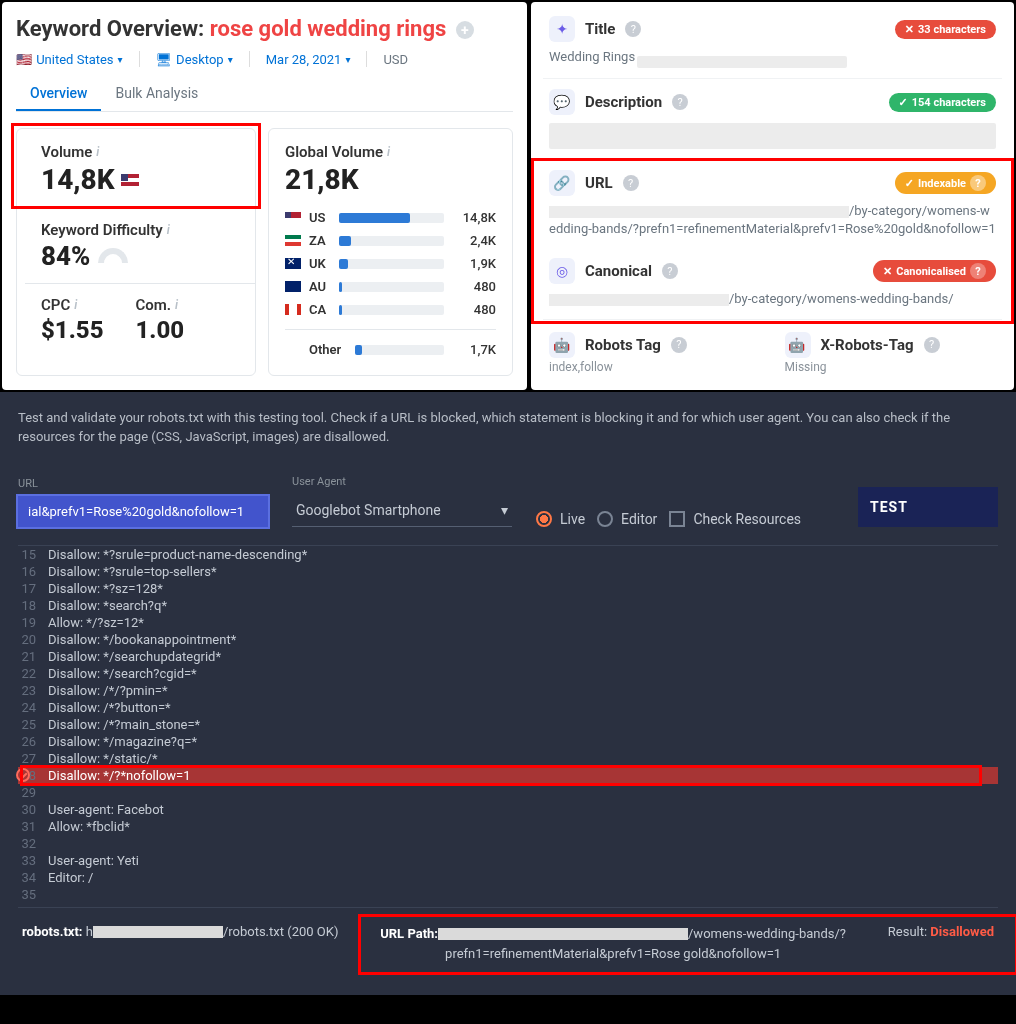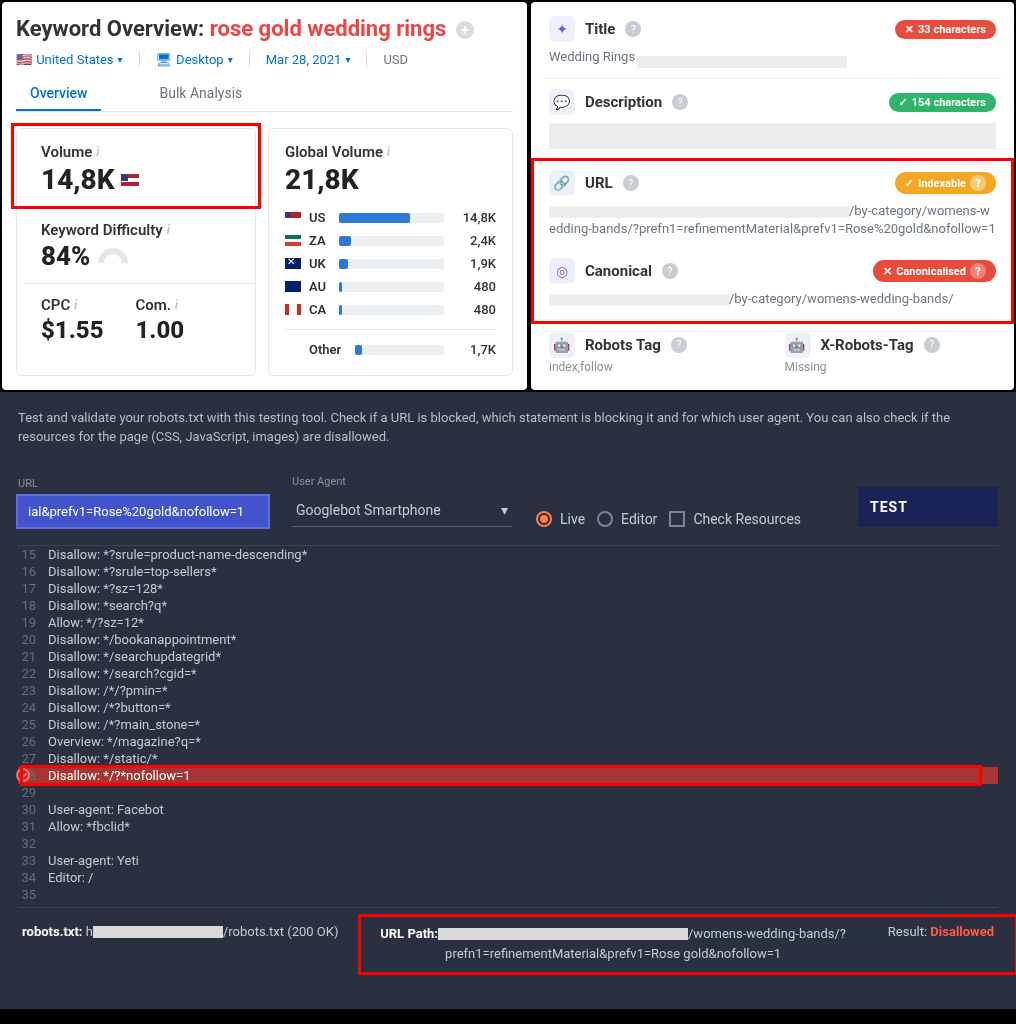--- a/index.html
+++ b/index.html
@@ -8,21 +8,21 @@
   .panel { background:#fff; border-radius:4px; }
   .kw-panel { width:525px; padding:14px 14px 10px 14px; }
   .kw-title { font-size:22px; font-weight:700; color:#333; margin-bottom:10px; }
   .kw-title .kw { color:#ef4444; font-weight:700; }
   .plus-circle { display:inline-flex; width:18px; height:18px; background:#d7dde2; border-radius:50%; color:#fff; font-size:14px; align-items:center; justify-content:center; vertical-align:middle; margin-left:4px; }
   .filters { display:flex; gap:16px; align-items:center; font-size:13px; color:#0072d6; margin-bottom:10px; }
   .filters span { display:flex; align-items:center; gap:4px; }
   .chev { color:#0072d6; font-size:10px; }
   .divider { width:1px; height:16px; background:#ddd; }
   .usdlabel { color:#6b7680; }
-  .tabs { display:flex; border-bottom:1px solid #e3e7eb; margin-bottom:16px;gap:44px; }
+  .tabs { display:flex; border-bottom:1px solid #e3e7eb; margin-bottom:16px; }
   .tab { padding:8px 14px; font-size:14px; color:#6b7680; cursor:pointer; }
   .tab.active { color:#0072d6; border-bottom:2px solid #0072d6; font-weight:500; }
   .cards { display:flex; gap:12px; }
   .card { border:1px solid #e3e7eb; border-radius:6px; padding:14px 16px; background:#fff; }
   .card.left { width:240px; position:relative; }
   .card.right { flex:1; }
   .redbox { position:absolute; border:3px solid #ff0000; pointer-events:none; }
   .metric-label { font-size:15px; color:#333; font-weight:600; display:flex; align-items:center; gap:4px; }
   .info-i { font-style:italic; color:#b8c0c8; font-size:12px; }
   .metric-val { font-size:28px; font-weight:800; color:#222; display:flex; align-items:center; gap:6px; margin-top:2px; }
@@ -62,21 +62,21 @@
   .urltext { font-size:13px; color:#6b7680; margin-top:6px; line-height:1.4; word-break:break-all; }
   .urltext .mask { display:inline-block; height:12px; width:300px; background:#ececec; vertical-align:middle; }
   .canon .mask { width:180px; }
   .red-outer { position:relative; }
   .redbox2 { position:absolute; border:3px solid #ff0000; pointer-events:none; }
   .robots-row { display:flex; gap:24px; padding:12px 6px; }
   .robots-col { flex:1; }
   .robots-col .sub { font-size:12px; color:#8a929a; margin-top:2px; }
 
   
-  .dark { background:#2a3040; color:#c5cbd4; padding:16px 18px 28px; width:100%; }
+  .dark { background:#2a3040; color:#c5cbd4; padding:16px 18px 14px; width:100%; }
   .dark .desc { font-size:13px; color:#b8bec7; line-height:1.5; margin-bottom:28px; }
   .controls { display:flex; align-items:flex-end; gap:24px; margin-bottom:18px; }
   .ctrl { display:flex; flex-direction:column; gap:6px; }
   .ctrl-label { font-size:11px; color:#8a929a; }
   .url-input { width:250px; background:#4254cc; color:#fff; border:none; padding:8px 10px; font-size:13px; outline:2px solid #5b6fe0; }
   .ua-select { width:220px; background:transparent; border:none; border-bottom:1px solid #555f72; color:#c5cbd4; padding:8px 4px; font-size:14px; display:flex; justify-content:space-between; align-items:center; }
   .radio-grp { display:flex; align-items:flex-end; gap:12px; }
   .radio { display:flex; align-items:center; gap:8px; font-size:14px; color:#c5cbd4; }
   .radio-dot { width:16px; height:16px; border-radius:50%; border:2px solid #7a8494; }
   .radio-dot.on { border-color:#ff7846; background:radial-gradient(#ff7846 45%, transparent 50%); }
@@ -362,21 +362,21 @@
       <div class="code-line">
         <span class="ln">24</span>
         <span class="lc">Disallow: /*?button=*</span>
       </div>
       <div class="code-line">
         <span class="ln">25</span>
         <span class="lc">Disallow: /*?main_stone=*</span>
       </div>
       <div class="code-line">
         <span class="ln">26</span>
-        <span class="lc">Overview: */magazine?q=*</span>
+        <span class="lc">Disallow: */magazine?q=*</span>
       </div>
       <div class="code-line">
         <span class="ln">27</span>
         <span class="lc">Disallow: */static/*</span>
       </div>
       <div class="code-line hl-line" style="position: relative;">
         <span class="stop-icon"></span>
         <span class="ln">28</span>
         <span class="lc">Disallow: */?*nofollow=1</span>
         <div class="hl-redbox"></div>

